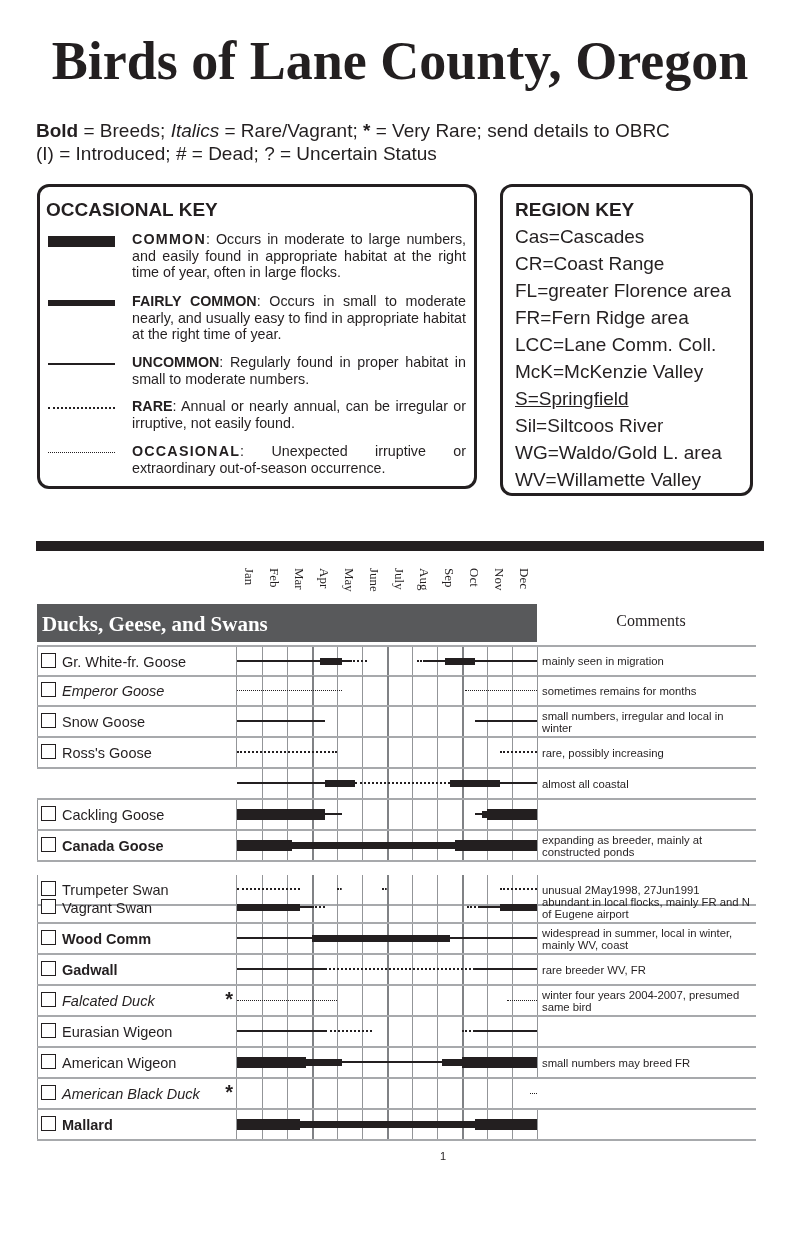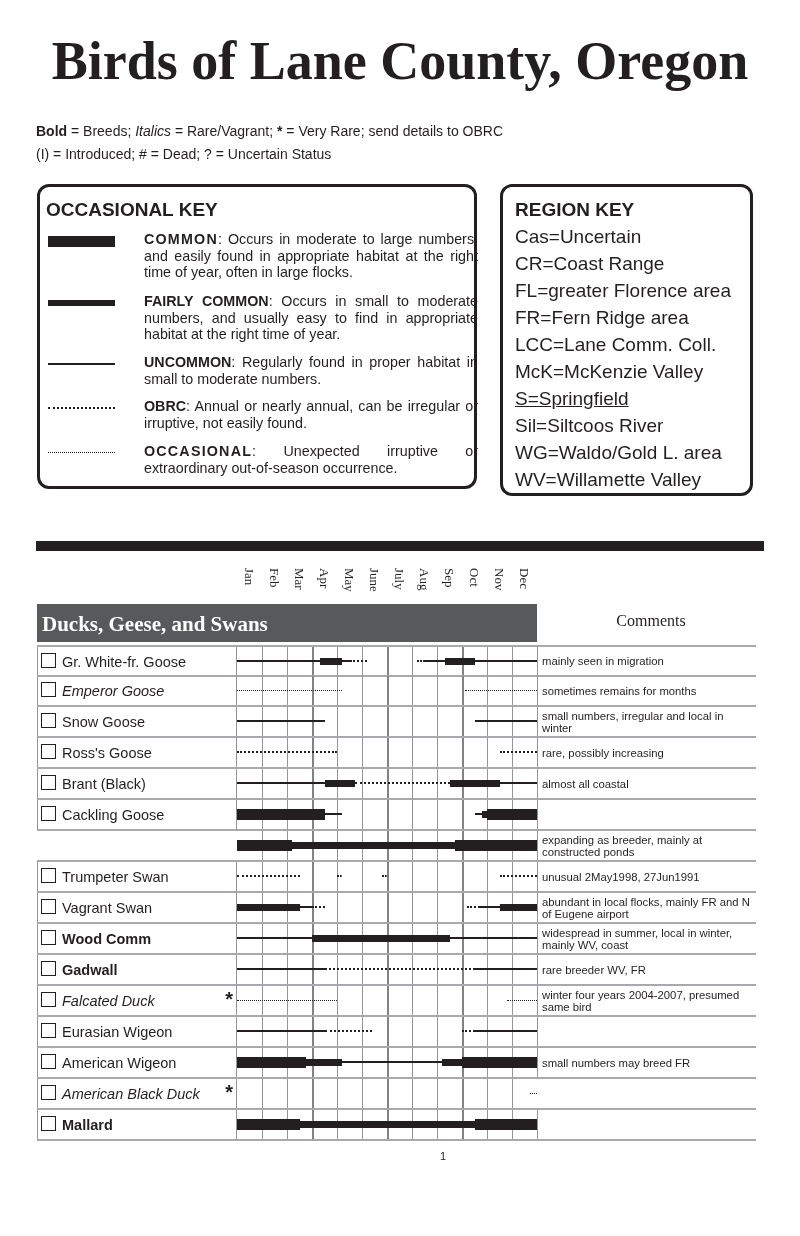--- a/index.html
+++ b/index.html
@@ -1,28 +1,28 @@
 <!DOCTYPE html>
 <html><head>
 <meta charset="utf-8">
 <style>
   html, body { margin:0; padding:0; background:#ffffff; }
   body { width:800px; height:1236px; position:relative; overflow:hidden; color:#231f20; font-family:"Liberation Sans", sans-serif; }
   .title { position:absolute; left:0; top:30px; width:800px; text-align:center; font-family:"Liberation Serif", serif; font-weight:bold; font-size:54px; letter-spacing:0px; color:#231f20; }
-  .legend-line { position:absolute; left:36px; font-size:14px; color:#231f20; line-height:24px; }
+  .legend-line { position:absolute; left:36px; font-size:19px; color:#231f20; line-height:24px; }
   .legend-line b { font-weight:bold; }
   .box { position:absolute; border:3px solid #231f20; border-radius:12px; background:#fff; box-sizing:border-box; }
   .abund { left:37px; top:184px; width:440px; height:305px; }
   .region { left:500px; top:184px; width:253px; height:312px; }
   .box-title { font-weight:bold; font-size:19px; position:absolute; }
   .abund .box-title { left:6px; top:12px; }
   .region .box-title { left:12px; top:12px; }
   .key-row { position:absolute; left:0; width:100%; }
   .key-sample { position:absolute; left:8px; width:67px; }
-  .key-text { position:absolute; left:104px; width:334px; font-size:14.3px; line-height:16.5px; text-align:justify; }
+  .key-text { position:absolute; left:92px; width:334px; font-size:14.3px; line-height:16.5px; text-align:justify; }
   .key-text b { font-weight:bold; }
   .key-common { height:11px; background:#231f20; }
   .key-fairly { height:6px; background:#231f20; }
   .key-uncommon { height:2px; background:#231f20; }
   .key-rare { height:0; border-top:2px dotted #231f20; }
   .key-occ { height:0; border-top:1px dotted #231f20; }
   .region-item { position:absolute; left:12px; font-size:19px; line-height:27px; white-space:nowrap; }
   .divider-bar { position:absolute; left:36px; top:541px; width:728px; height:10px; background:#231f20; }
   .month { position:absolute; top:568px; width:25px; height:32px; font-family:"Liberation Serif", serif; font-size:13px; }
   .month span { position:absolute; left:5px; top:0; transform-origin:0 0; transform:rotate(90deg) translate(0,-15px); white-space:nowrap; display:block; }
@@ -61,41 +61,41 @@
 
 <div class="box abund">
   <div class="box-title">OCCASIONAL KEY</div>
   <div id="abund-items">
       <div class="key-row" style="top: 44px;">
         <div class="key-sample key-common" style="top: 5px;"></div>
         <div class="key-text"><b style="letter-spacing: 1.2px;">COMMON</b><span>: Occurs in moderate to large numbers, and easily found in appropriate habitat at the right time of year, often in large flocks.</span></div>
       </div>
       <div class="key-row" style="top: 106px;">
         <div class="key-sample key-fairly" style="top: 7px;"></div>
-        <div class="key-text"><b>FAIRLY COMMON</b><span>: Occurs in small to moderate numbers, and usually easy to find in appropriate habitat at the right time of year.</span></div>
+        <div class="key-text"><b>FAIRLY COMMON</b><span>: Occurs in small to moderate nearly, and usually easy to find in appropriate habitat at the right time of year.</span></div>
       </div>
       <div class="key-row" style="top: 167px;">
         <div class="key-sample key-uncommon" style="top: 9px;"></div>
         <div class="key-text"><b>UNCOMMON</b><span>: Regularly found in proper habitat in small to moderate numbers.</span></div>
       </div>
       <div class="key-row" style="top: 211px;">
         <div class="key-sample key-rare" style="top: 9px;"></div>
-        <div class="key-text"><b>OBRC</b><span>: Annual or nearly annual, can be irregular or irruptive, not easily found.</span></div>
+        <div class="key-text"><b>RARE</b><span>: Annual or nearly annual, can be irregular or irruptive, not easily found.</span></div>
       </div>
       <div class="key-row" style="top: 256px;">
         <div class="key-sample key-occ" style="top: 9px;"></div>
         <div class="key-text"><b style="letter-spacing: 1.2px;">OCCASIONAL</b><span>: Unexpected irruptive or extraordinary out-of-season occurrence.</span></div>
       </div>
     </div>
 </div>
 
 <div class="box region">
   <div class="box-title">REGION KEY</div>
   <div id="region-items">
-      <div class="region-item" style="top: 36px;">Cas=Uncertain</div>
+      <div class="region-item" style="top: 36px;">Cas=Cascades</div>
       <div class="region-item" style="top: 63px;">CR=Coast Range</div>
       <div class="region-item" style="top: 90px;">FL=greater Florence area</div>
       <div class="region-item" style="top: 117px;">FR=Fern Ridge area</div>
       <div class="region-item" style="top: 144px;">LCC=Lane Comm. Coll.</div>
       <div class="region-item" style="top: 171px;">McK=McKenzie Valley</div>
       <div class="region-item" style="top: 198px; text-decoration: underline;">S=Springfield</div>
       <div class="region-item" style="top: 225px;">Sil=Siltcoos River</div>
       <div class="region-item" style="top: 252px;">WG=Waldo/Gold L. area</div>
       <div class="region-item" style="top: 279px;">WV=Willamette Valley</div>
     </div>
@@ -244,24 +244,20 @@
         <div class="vline" style="left: 250px;"></div>
         <div class="vline" style="left: 275px;"></div>
         <div class="seg rare" style="left: 0px; width: 100px; top: 12.75px;"></div>
         <div class="seg rare" style="left: 262.5px; width: 37.5px; top: 12.75px;"></div>
       </div>
       <div class="comment-cell">
         <div class="comment">rare, possibly increasing</div>
       </div>
     </div>
     <div class="row" style="top: 124px;">
-      <div class="name-cell">
-        <div class="checkbox"></div>
-        <div class="species normal">Brant (Black)</div>
-      </div>
       <div class="chart-cell">
         <div class="vline" style="left: 25px;"></div>
         <div class="vline" style="left: 50px;"></div>
         <div class="vline q" style="left: 75px;"></div>
         <div class="vline" style="left: 100px;"></div>
         <div class="vline" style="left: 125px;"></div>
         <div class="vline q" style="left: 150px;"></div>
         <div class="vline" style="left: 175px;"></div>
         <div class="vline" style="left: 200px;"></div>
         <div class="vline q" style="left: 225px;"></div>
@@ -298,41 +294,45 @@
         <div class="seg uncommon" style="left: 87.5px; width: 17.5px; top: 12.75px;"></div>
         <div class="seg uncommon" style="left: 237.5px; width: 7.5px; top: 12.75px;"></div>
         <div class="seg fairly" style="left: 245px; width: 5px; top: 10.5px;"></div>
         <div class="seg common" style="left: 250px; width: 50px; top: 8.5px;"></div>
       </div>
       <div class="comment-cell">
         <div class="comment"></div>
       </div>
     </div>
     <div class="row" style="top: 186px;">
+      <div class="name-cell">
+        <div class="checkbox"></div>
+        <div class="species bold">Canada Goose</div>
+      </div>
       <div class="chart-cell">
         <div class="vline" style="left: 25px;"></div>
         <div class="vline" style="left: 50px;"></div>
         <div class="vline q" style="left: 75px;"></div>
         <div class="vline" style="left: 100px;"></div>
         <div class="vline" style="left: 125px;"></div>
         <div class="vline q" style="left: 150px;"></div>
         <div class="vline" style="left: 175px;"></div>
         <div class="vline" style="left: 200px;"></div>
         <div class="vline q" style="left: 225px;"></div>
         <div class="vline" style="left: 250px;"></div>
         <div class="vline" style="left: 275px;"></div>
         <div class="seg common" style="left: 0px; width: 55px; top: 8.5px;"></div>
         <div class="seg fairly" style="left: 55px; width: 162.5px; top: 10.5px;"></div>
         <div class="seg common" style="left: 217.5px; width: 82.5px; top: 8.5px;"></div>
       </div>
       <div class="comment-cell">
         <div class="comment">expanding as breeder, mainly at constructed ponds</div>
       </div>
     </div>
-    <div class="row" style="top: 217px;">
+    <div class="row" style="top: 230px;">
       <div class="name-cell">
         <div class="checkbox"></div>
         <div class="species normal">Trumpeter Swan</div>
       </div>
       <div class="chart-cell">
         <div class="vline" style="left: 25px;"></div>
         <div class="vline" style="left: 50px;"></div>
         <div class="vline q" style="left: 75px;"></div>
         <div class="vline" style="left: 100px;"></div>
         <div class="vline" style="left: 125px;"></div>

